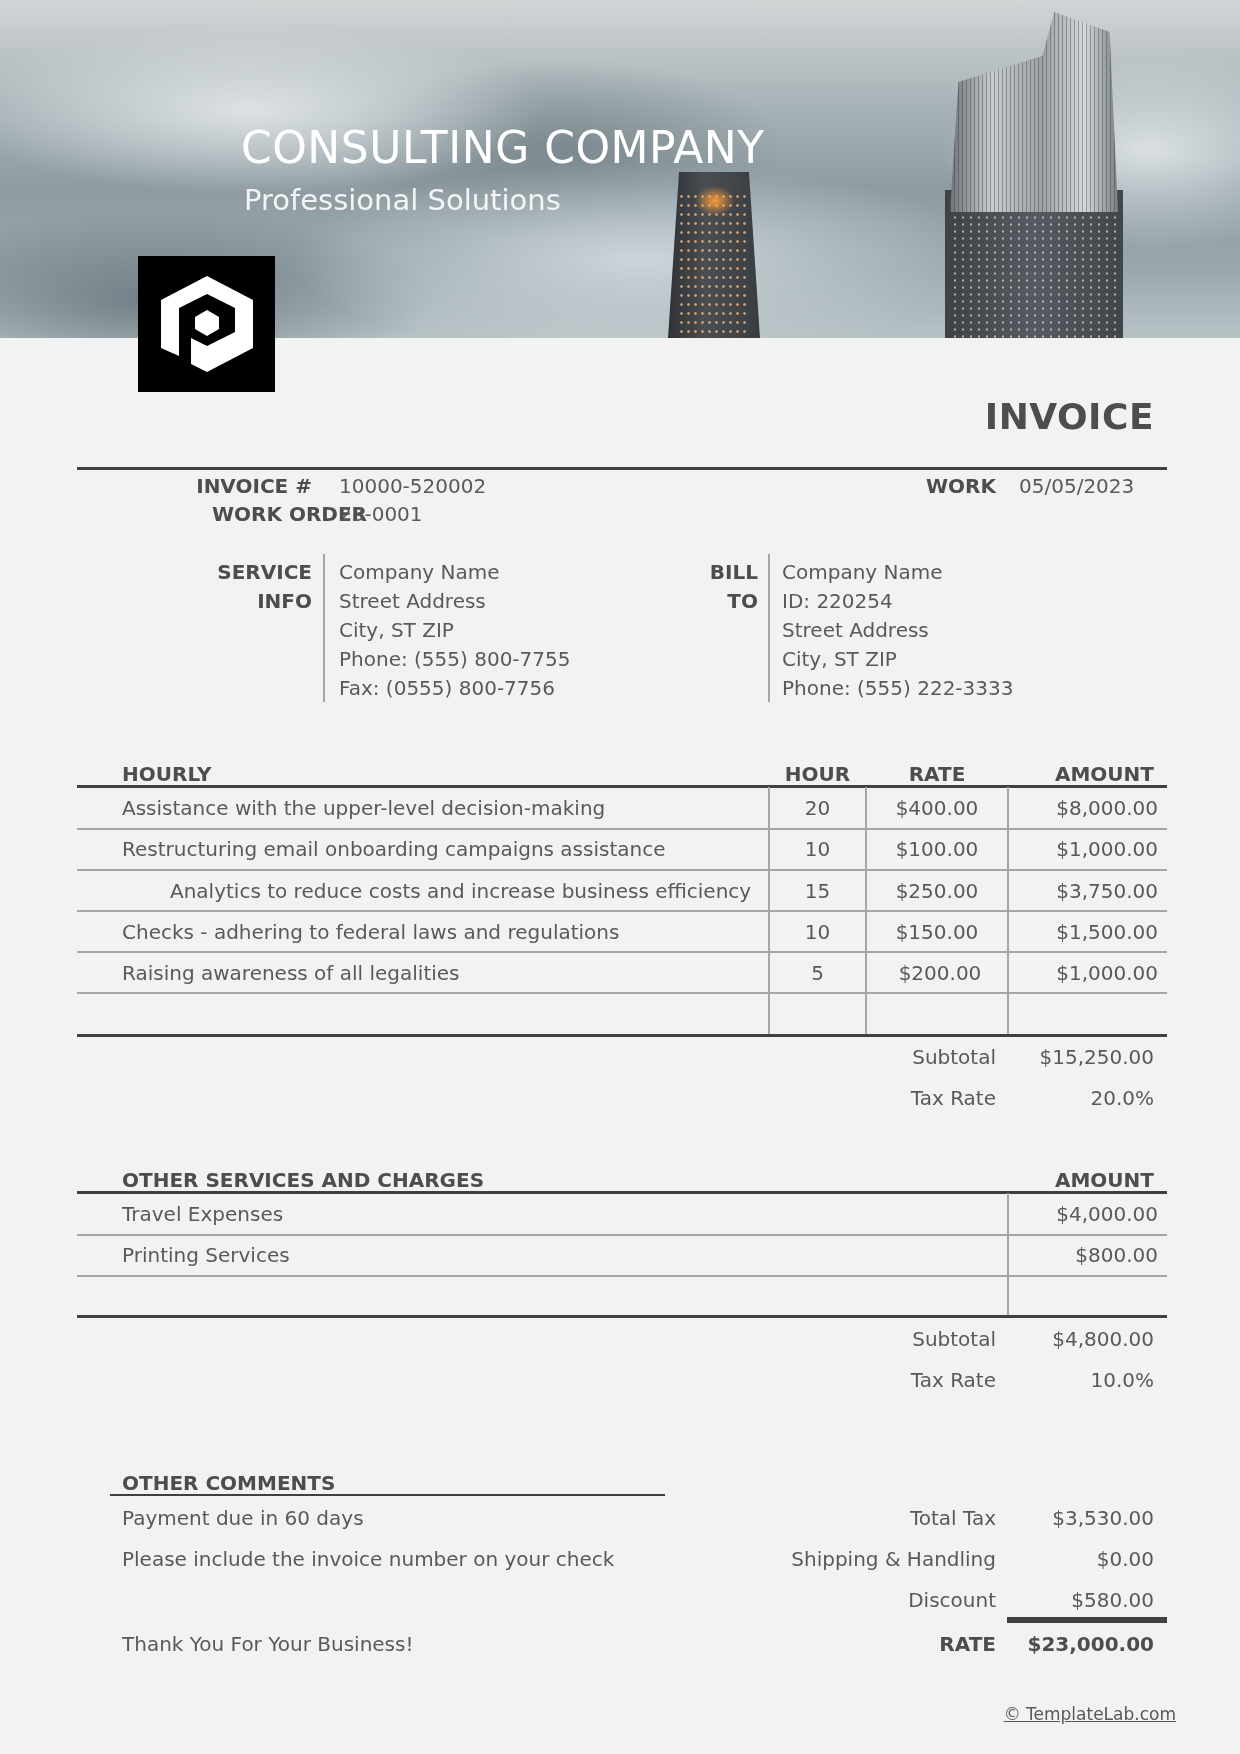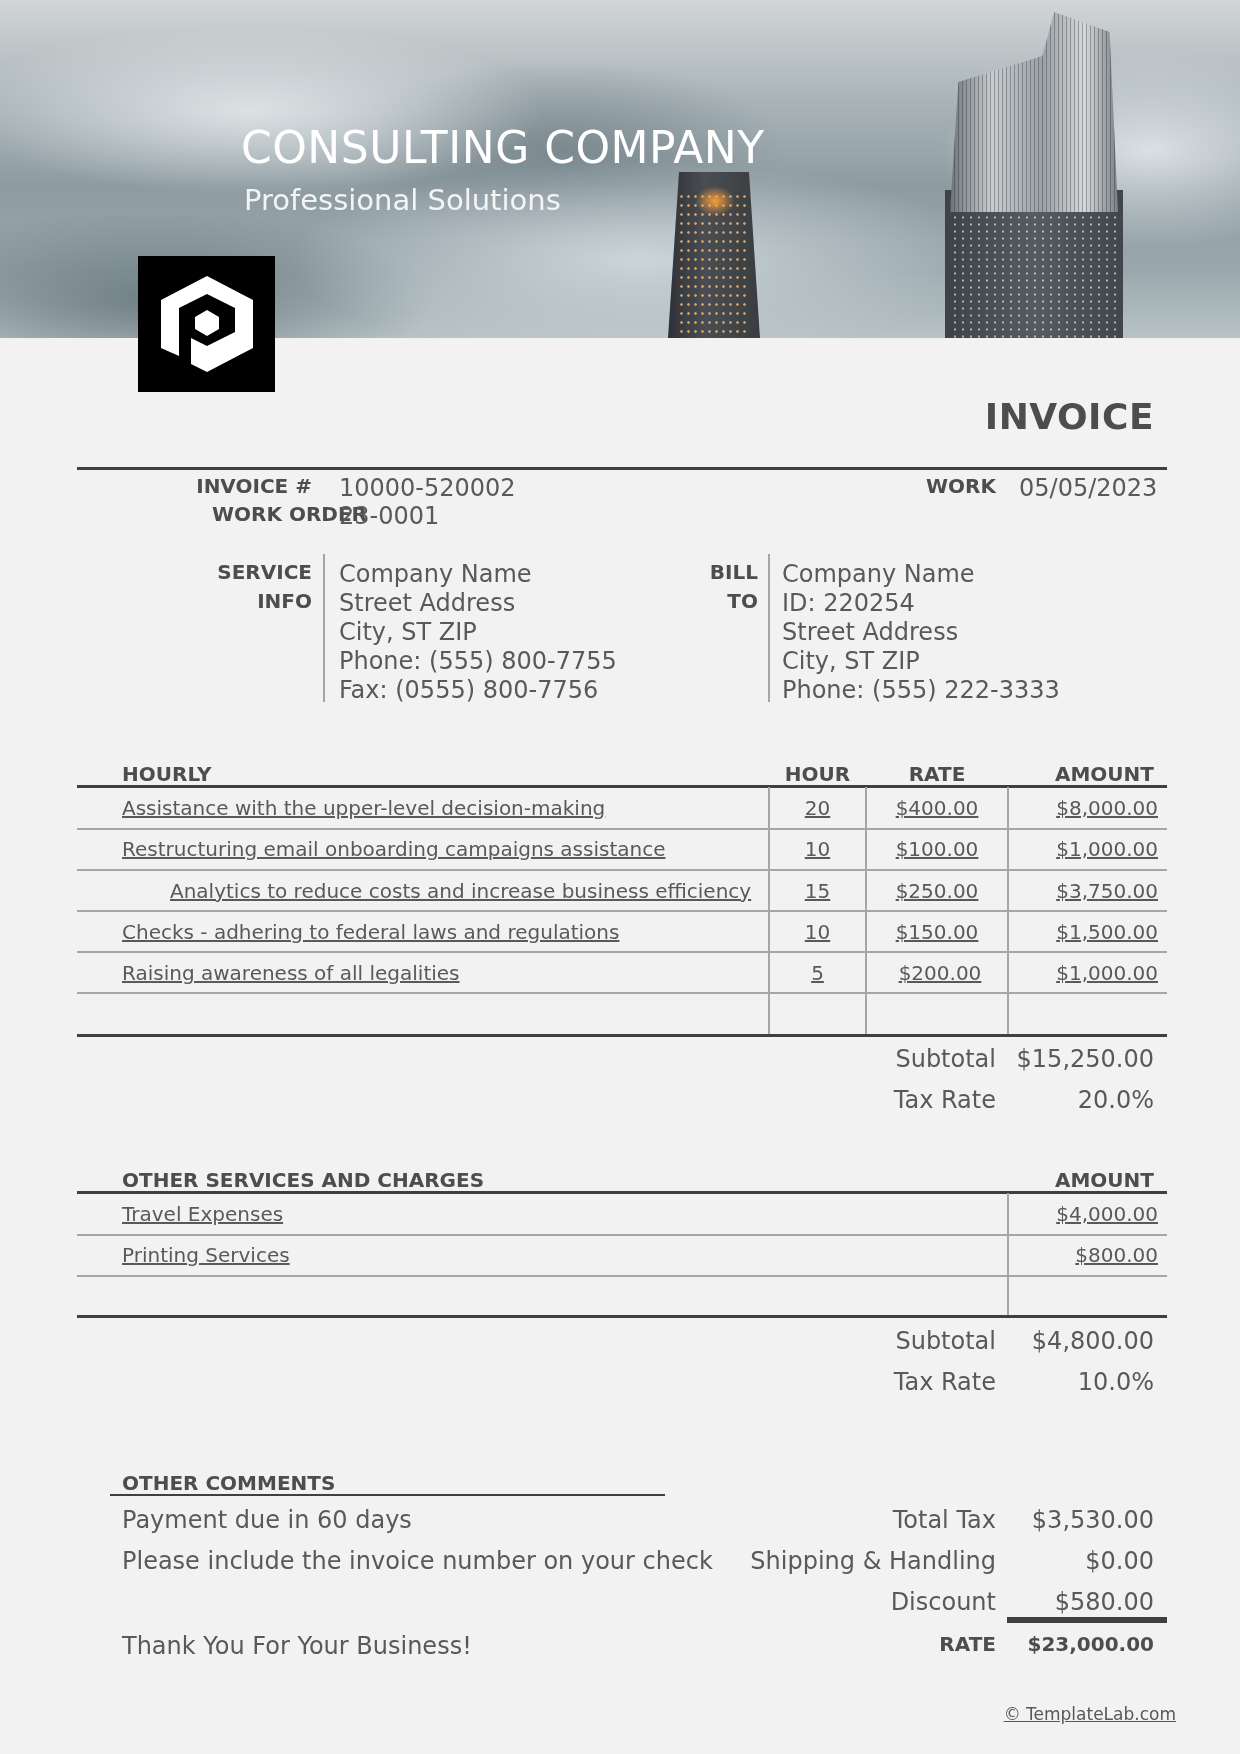--- a/index.html
+++ b/index.html
@@ -41,26 +41,26 @@
 
   .logo { left: 138px; top: 256px; width: 137px; height: 136px; background: #000; display: flex; align-items: center; justify-content: center; }
 
   .invoice-title { right: 86px; top: 396px; font-size: 36px; font-weight: bold; color: #4d4d4d; letter-spacing: 0.5px; }
 
   .rule-thick { height: 3px; background: #404040; }
   .rule-thin { height: 2px; background: #a6a6a6; }
   .vline { width: 2px; background: #a6a6a6; }
 
   .lbl { font-size: 20px; font-weight: bold; color: #4d4d4d; white-space: nowrap; }
-  .val { font-size: 24px; color: #595959; white-space: nowrap; }
+  .val { font-size: 20px; color: #595959; white-space: nowrap; }
   .r { text-align: right; }
   .c { text-align: center; }
 
   .tbl-row { left: 77px; width: 1090px; height: 41px; }
-  .tbl-row .cell { position: absolute; top: 0; height: 41px; line-height: 41px; font-size: 20px; color: #595959; white-space: nowrap; text-decoration: underline; }
+  .tbl-row .cell { position: absolute; top: 0; height: 41px; line-height: 41px; font-size: 20px; color: #595959; white-space: nowrap; }
 
   .footer-link { right: 64px; top: 1704px; font-size: 17px; color: #595959; text-decoration: underline; }
 </style>
 </head>
 <body>
 
 <div class="abs banner"></div>
 <div class="abs tower-left"></div>
 <div class="abs ifc-glow"></div>
 <div class="abs tower-right-body"></div>

